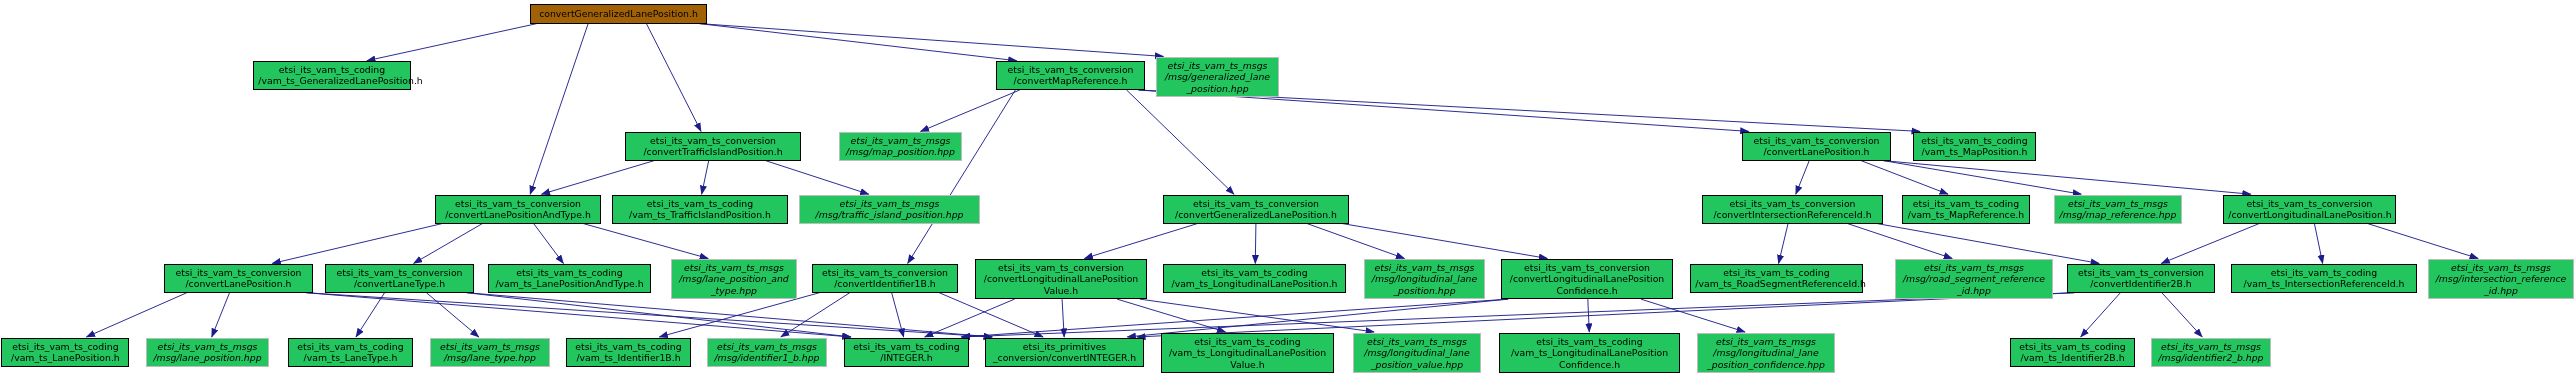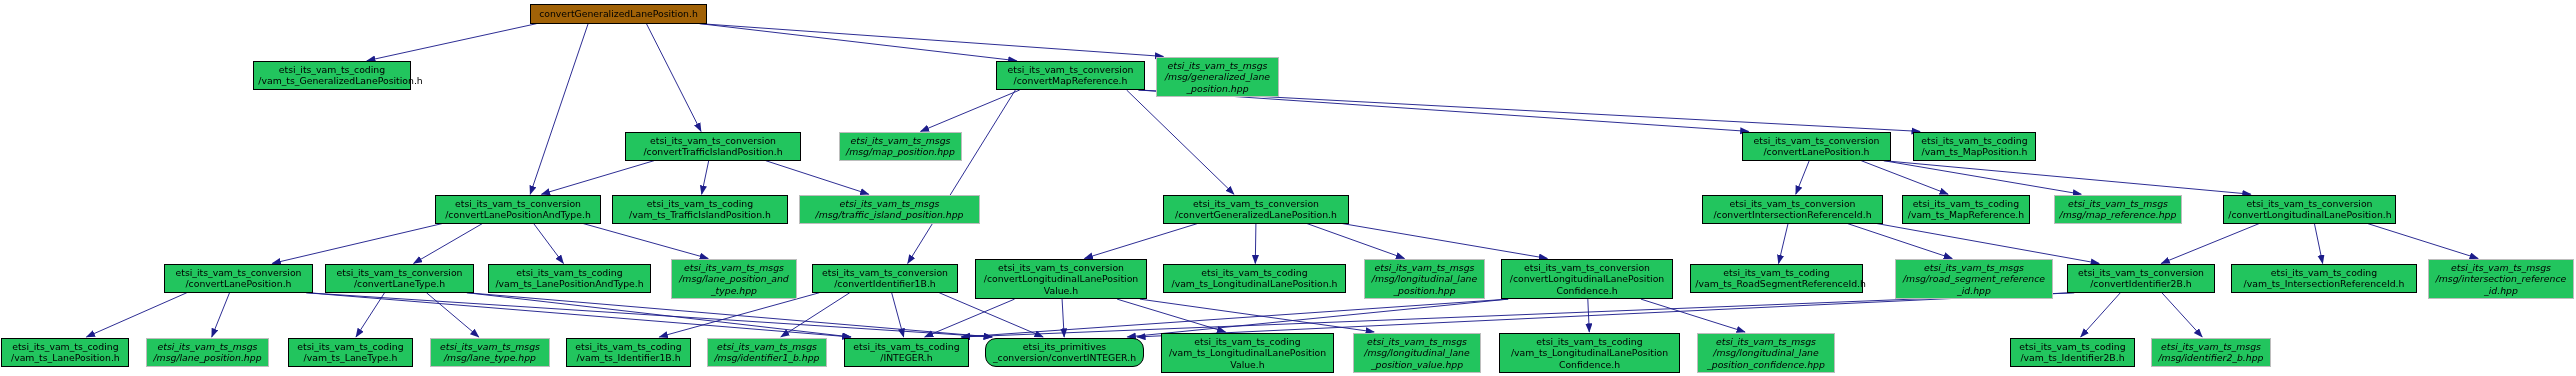--- a/index.html
+++ b/index.html
@@ -227,21 +227,21 @@
       <span>/vam_ts_Identifier1B.h</span>
     </div>
     <div class="node plain" style="left: 707px; top: 338px; width: 120px; height: 28.6px;">
       <span>etsi_its_vam_ts_msgs</span>
       <span>/msg/identifier1_b.hpp</span>
     </div>
     <div class="node link" style="left: 844px; top: 338px; width: 125px; height: 28.6px;">
       <span>etsi_its_vam_ts_coding</span>
       <span>/INTEGER.h</span>
     </div>
-    <div class="node link" style="left: 985px; top: 338px; width: 159px; height: 28.6px; border-radius: 11px;">
+    <div class="node link" style="left: 985px; top: 338px; width: 159px; height: 28.6px;">
       <span>etsi_its_primitives</span>
       <span>_conversion/convertINTEGER.h</span>
     </div>
     <div class="node link" style="left: 1161px; top: 333px; width: 173px; height: 40px;">
       <span>etsi_its_vam_ts_coding</span>
       <span>/vam_ts_LongitudinalLanePosition</span>
       <span>Value.h</span>
     </div>
     <div class="node plain" style="left: 1353px; top: 333px; width: 128px; height: 40px;">
       <span>etsi_its_vam_ts_msgs</span>

